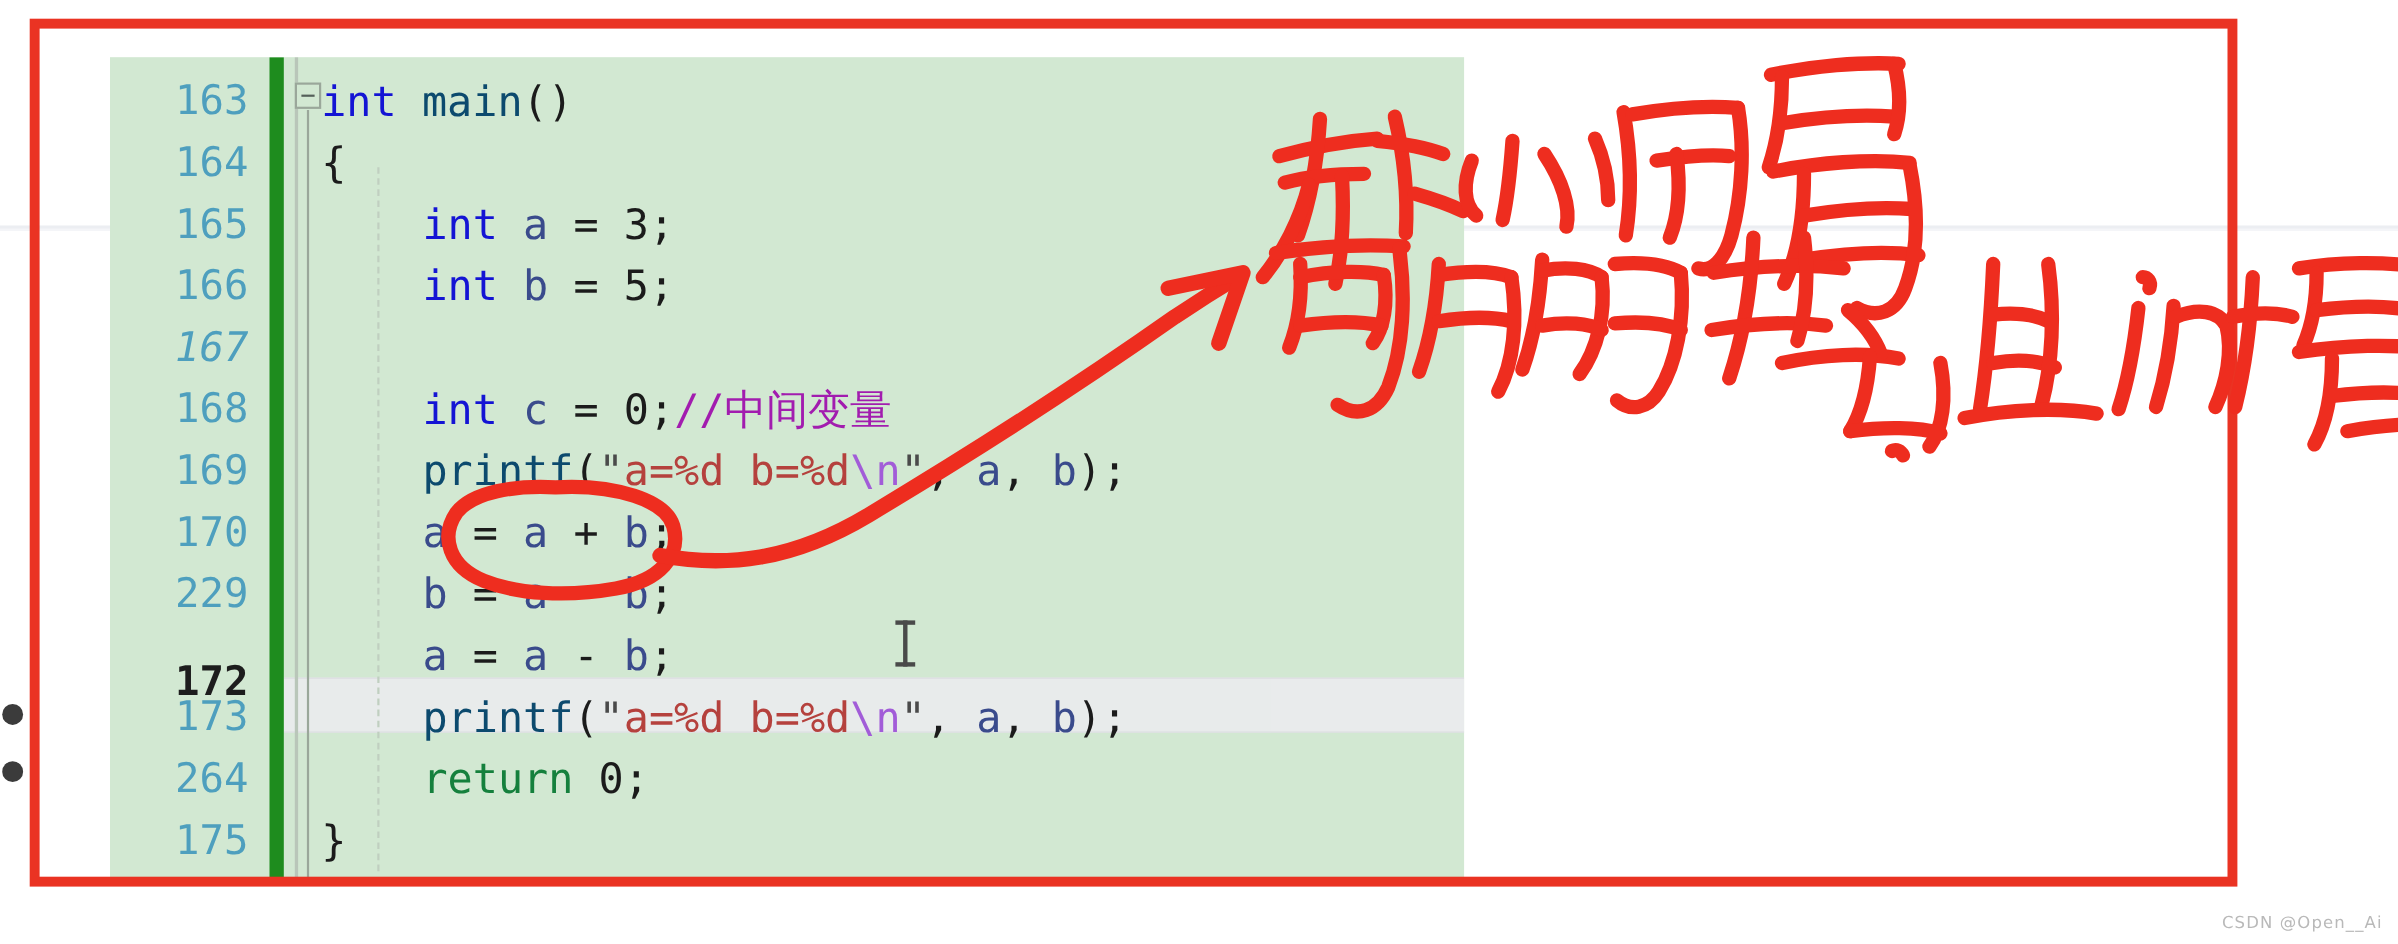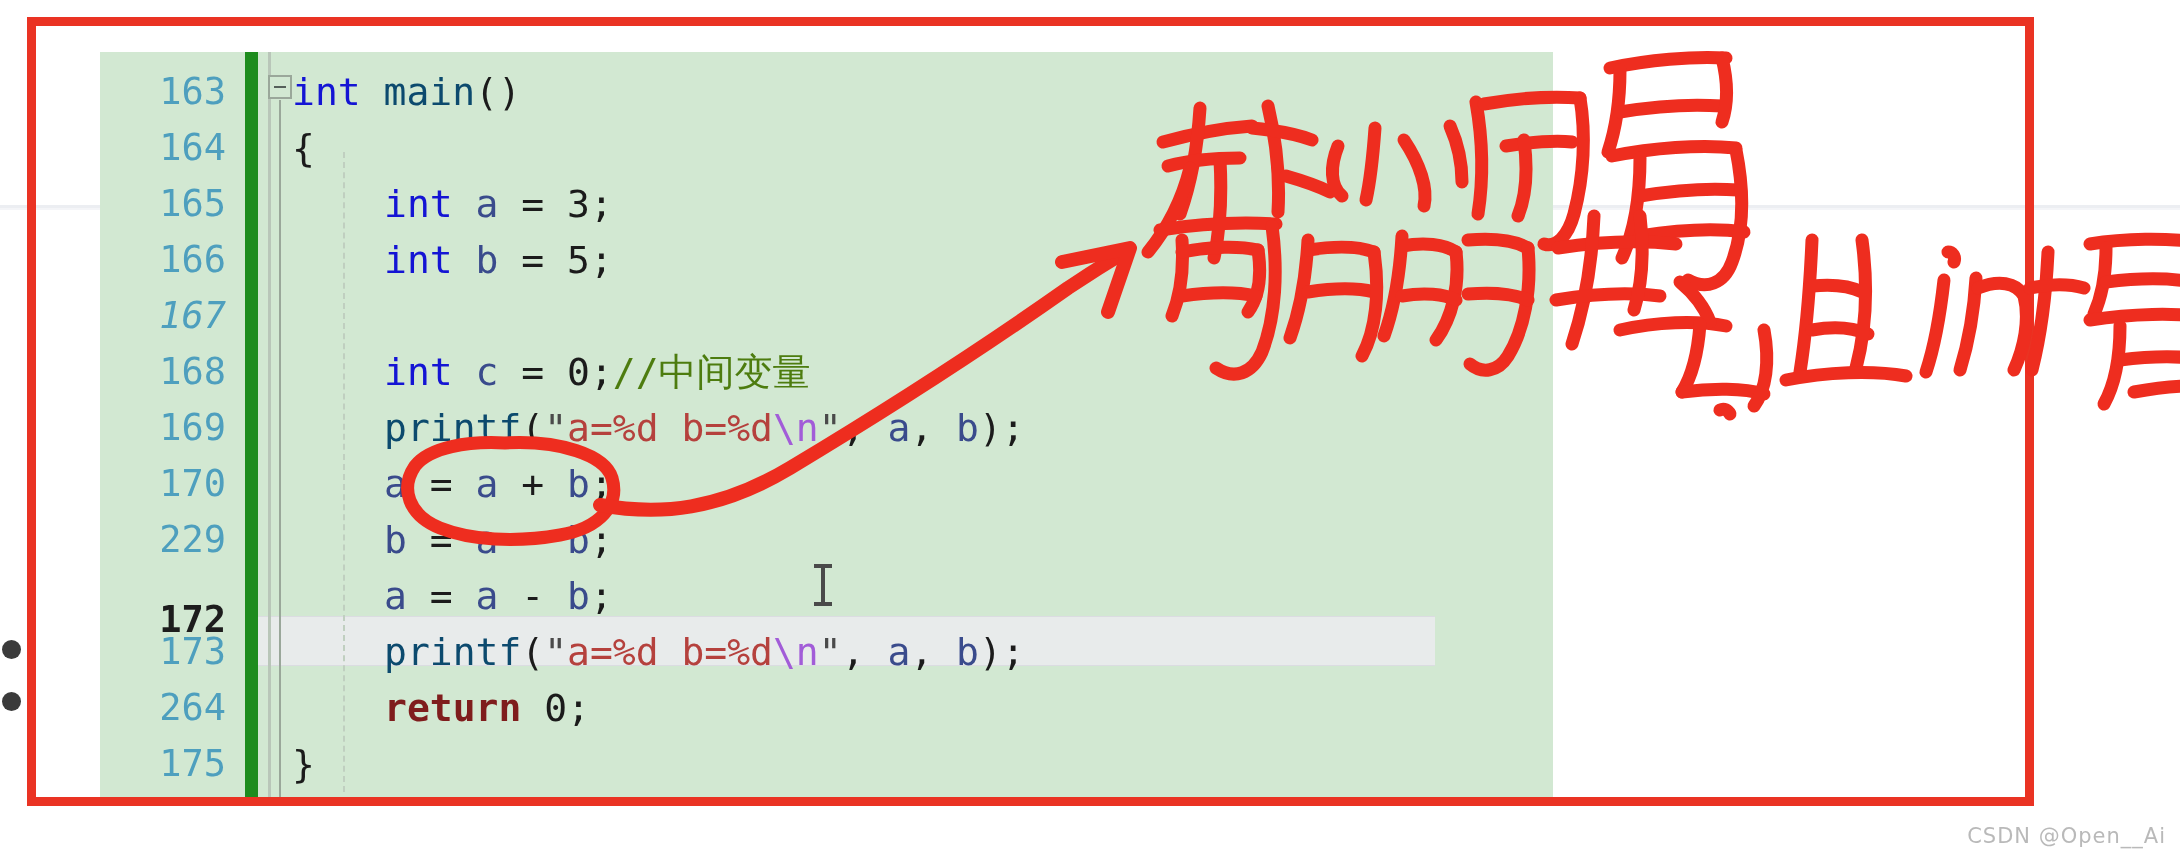--- a/index.html
+++ b/index.html
@@ -51,21 +51,21 @@
     border: 9px solid #ea3323;
     box-sizing: border-box;
     background: transparent;
   }
 
   
   #code-panel {
     position: absolute;
     left: 100px;
     top: 52px;
-    width: 1453px;
+    width: 1231px;
     height: 747px;
     background: #d2e8d2;
     overflow: hidden;
   }
 
   #gutter {
     position: absolute;
     left: 0;
     top: 0;
     width: 140px;
@@ -179,26 +179,26 @@
     line-height: 56px;
     white-space: pre;
     color: #1b1b1b;
   }
   .cline {
     position: absolute;
     left: 0;
     white-space: pre;
   }
   .kw   { color: #1414d4; }       
-  .kw2  { color: #7f1d1d; font-weight: bold; }       
+  .kw2  { color: #15803d; }       
   .fn   { color: #0c4a6e; }       
   .str  { color: #b5413d; }       
   .quote{ color: #4a4a4a; }       
   .esc  { color: #a25cd8; }       
-  .cmt  { color: #4d7c0f; }       
+  .cmt  { color: #a21caf; }       
   .id   { color: #3a4b8c; }       
   .num  { color: #1b1b1b; }
   .punc { color: #1b1b1b; }
 
   
   #ibeam {
     position: absolute;
     left: 714px;
     top: 512px;
     width: 18px;
@@ -233,21 +233,21 @@
     height: 858px;
     pointer-events: none;
   }
 
   
   #watermark {
     position: absolute;
     right: 14px;
     bottom: 10px;
     font-family: "DejaVu Sans", sans-serif;
-    font-size: 21px;
+    font-size: 15px;
     color: #b9b9b9;
     letter-spacing: 1px;
   }
 </style>
 </head>
 <body>
 
 <div id="screen">
 
   <div class="page-rule r1"></div>

